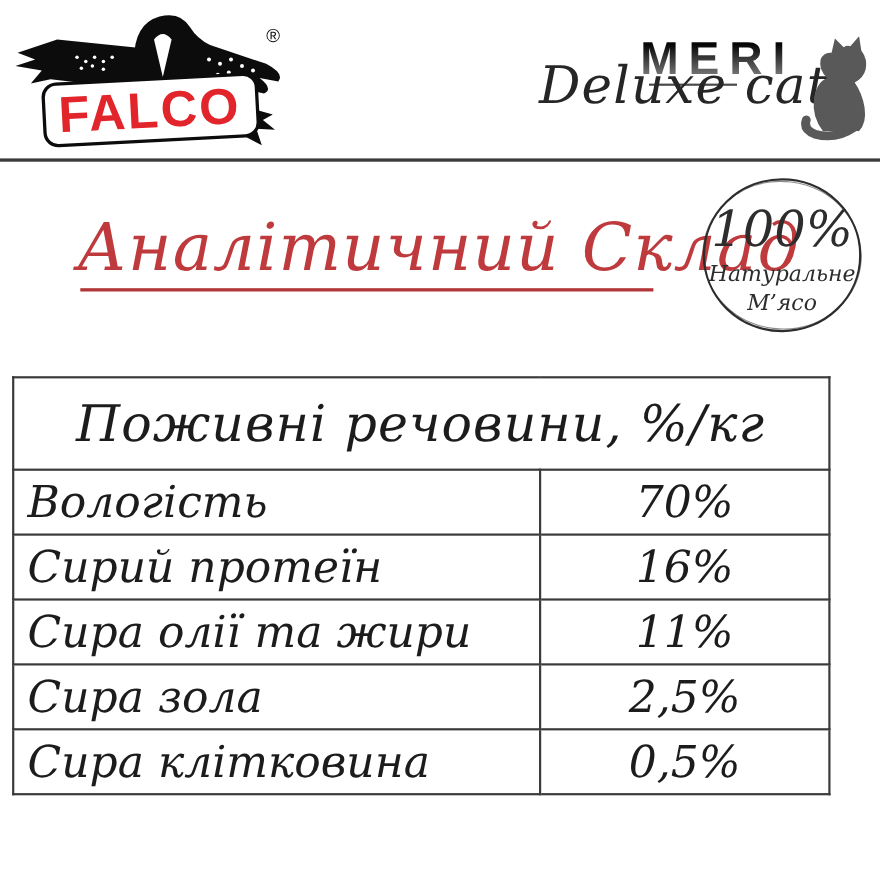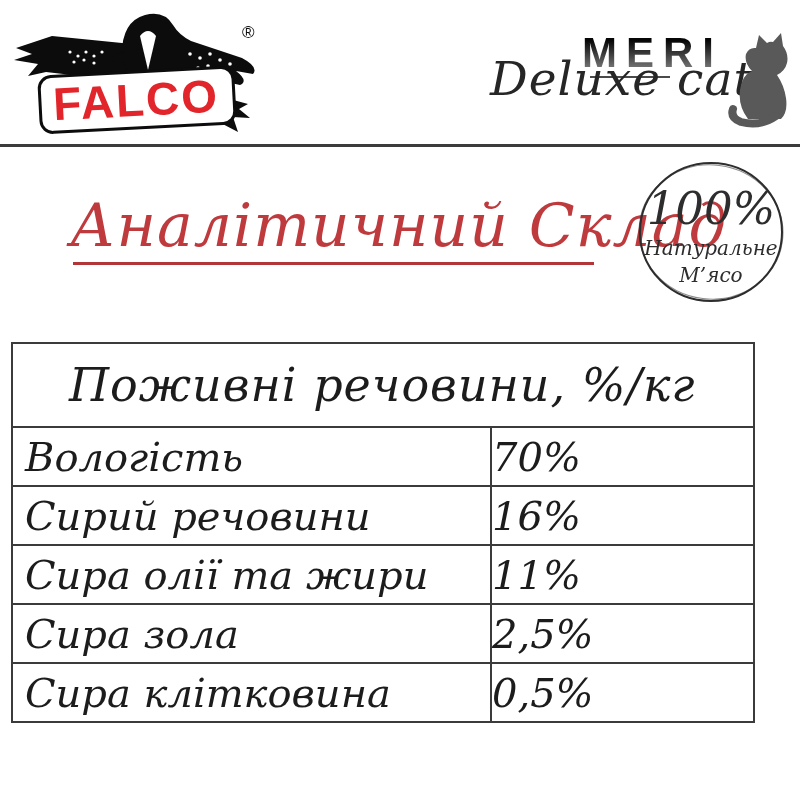--- a/index.html
+++ b/index.html
@@ -55,21 +55,21 @@
     border-collapse:collapse; table-layout:fixed;
     color:#1c1c1c;
   }
   .comp-table th, .comp-table td { border:2px solid #3b3b3b; font-weight:400; }
   .comp-table th.hdr {
     height:84px; text-align:left; padding-left:56px;
     font-style:italic; font-size:46px; letter-spacing:1px;
   }
   .comp-table td { height:59px; font-style:italic; font-size:40px; }
   .comp-table td.lbl { padding-left:12px; text-align:left; }
-  .comp-table td.val { }
+  .comp-table td.val { text-align:center; }
 </style>
 </head>
 <body>
 
 <div class="page">
 
   <svg class="falco-logo" width="250" height="132" viewBox="0 0 250 132">
     <g>
 
       <path fill="#0c0c0c" d="M4,40 L40,28 L120,36 L128,58 L120,74 L34,64 L16,68 L26,56 L2,52 L20,46 Z"></path>
@@ -144,21 +144,21 @@
       <tr>
         <th class="hdr" colspan="2">Поживні речовини, %/кг</th>
       </tr>
     </thead>
     <tbody>
       <tr>
         <td class="lbl">Вологість</td>
         <td class="val">70%</td>
       </tr>
       <tr>
-        <td class="lbl">Сирий речовини</td>
+        <td class="lbl">Сирий протеїн</td>
         <td class="val">16%</td>
       </tr>
       <tr>
         <td class="lbl">Сира олії та жири</td>
         <td class="val">11%</td>
       </tr>
       <tr>
         <td class="lbl">Сира зола</td>
         <td class="val">2,5%</td>
       </tr>

